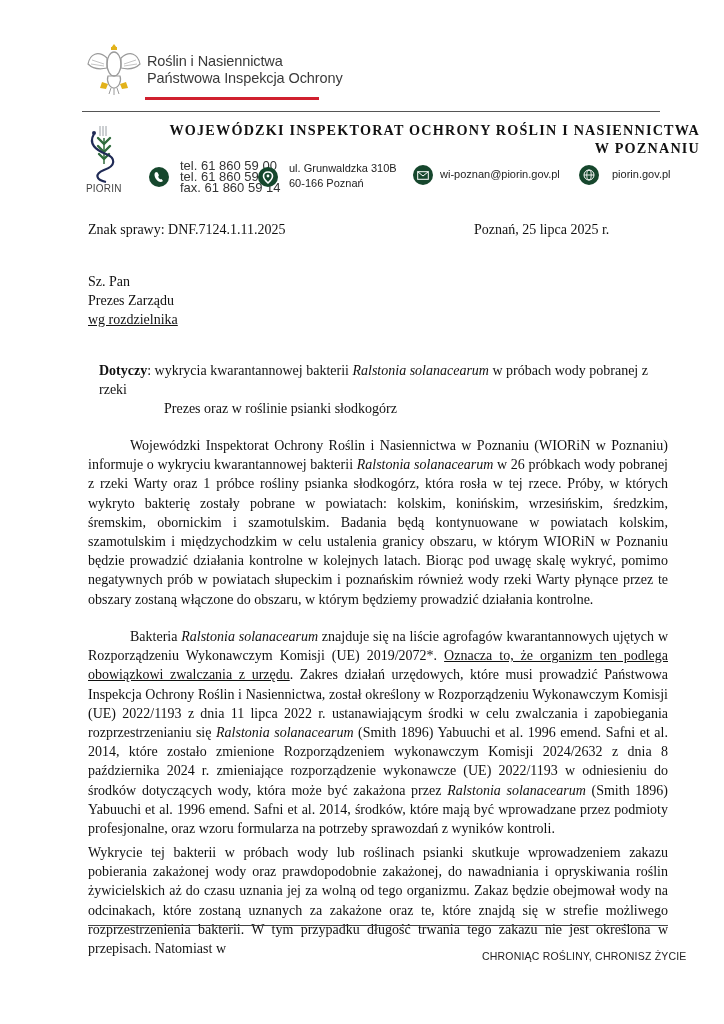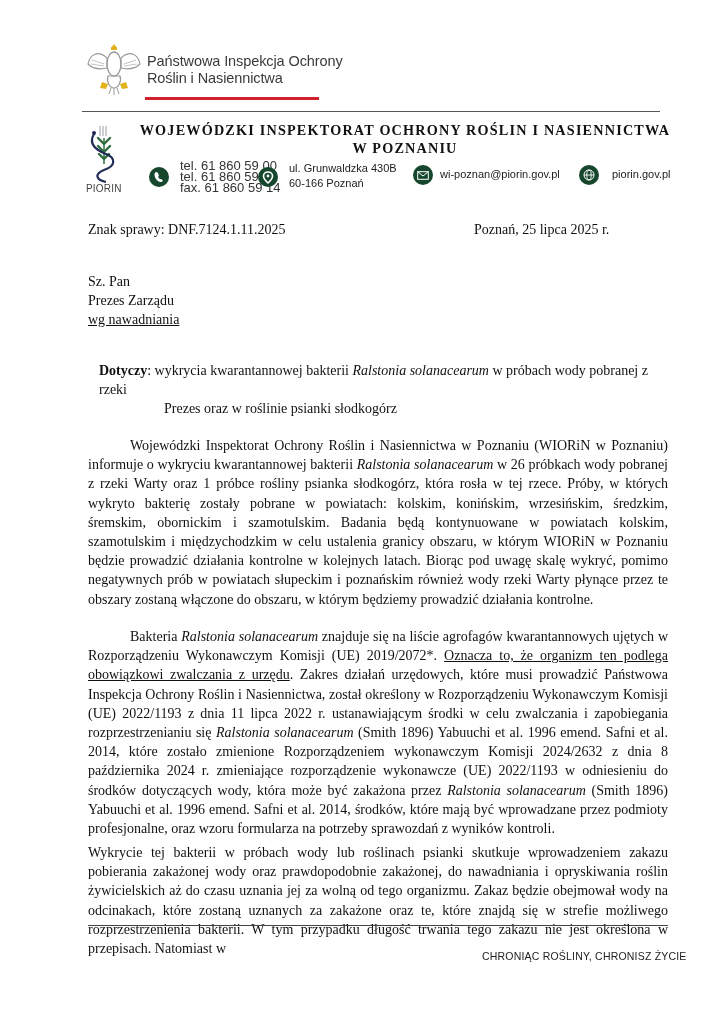--- a/index.html
+++ b/index.html
@@ -9,21 +9,21 @@
   
   .eagle { left:86px; top:38px; width:56px; height:58px; }
   .inst-name { left:147px; top:53px; font-family:"Liberation Sans", sans-serif; font-size:14.5px; line-height:17px; color:#3a3a3a; font-weight:normal; letter-spacing:-0.1px; }
   .red-bar { left:145px; top:97px; width:174px; height:3px; background:#d0202e; }
   .rule-top { left:82px; top:111px; width:578px; height:1px; background:#555; }
 
   
   .piorin-logo { left:86px; top:124px; width:40px; height:74px; }
   .piorin-text { left:86px; top:183px; font-family:"Liberation Sans", sans-serif; font-size:10px; color:#444; letter-spacing:0.2px; }
 
-  .wi-title { left:110px; top:121px; width:590px; text-align:center; font-family:"Liberation Serif", serif; font-weight:bold; font-size:14.2px; line-height:18px; letter-spacing:1.2px; color:#111; }
+  .wi-title { left:110px; top:121px; width:590px; text-align:right; font-family:"Liberation Serif", serif; font-weight:bold; font-size:14.2px; line-height:18px; letter-spacing:1.2px; color:#111; }
 
   .c-icon { width:20px; height:20px; border-radius:50%; background:#16472d; display:flex; align-items:center; justify-content:center; }
   .c-small { font-family:"Liberation Sans", sans-serif; font-size:13px; line-height:11px; color:#333; }
   .c-mid { font-family:"Liberation Sans", sans-serif; font-size:11px; line-height:15px; color:#222; }
 
   
   .ref { left:88px; top:222px; font-size:14px; }
   .date { left:474px; top:222px; font-size:14px; }
 
   .addressee { left:88px; top:272px; font-size:14px; line-height:19px; }
@@ -55,22 +55,22 @@
     <path d="M21 20 C12 12 4 16 2 26 C6 30 12 32 21 30z" fill="none" stroke="#9a9a9a" stroke-width="1.2"></path>
     <path d="M35 20 C44 12 52 16 54 26 C50 30 44 32 35 30z" fill="none" stroke="#9a9a9a" stroke-width="1.2"></path>
     <path d="M6 22 l12 4 M5 26 l13 2 M50 22 l-12 4 M51 26 l-13 2" stroke="#b5b5b5" stroke-width="0.8"></path>
     <path d="M22 38 C20 44 24 50 28 50 C32 50 36 44 34 38z" fill="none" stroke="#9a9a9a" stroke-width="1.2"></path>
     <path d="M16 44 l6 2 -2 5 -6 -1z" fill="#e2b21a"></path>
     <path d="M40 44 l-6 2 2 5 6 -1z" fill="#e2b21a"></path>
     <path d="M25 50 l-2 6 M28 50 v7 M31 50 l2 6" stroke="#9a9a9a" stroke-width="1"></path>
   </svg>
 </div>
 <div class="abs inst-name">
+  <div>Roślin i Nasiennictwa</div>
   <div>Państwowa Inspekcja Ochrony</div>
-  <div>Roślin i Nasiennictwa</div>
 </div>
 <div class="abs red-bar"></div>
 <div class="abs rule-top"></div>
 
 <div class="abs piorin-logo">
   <svg width="40" height="60" viewBox="0 0 40 60">
     <path d="M14 2 v10 M17 2 v10 M20 2 v10" stroke="#9aa0a6" stroke-width="1"></path>
     <path d="M12 14 l6 6 M24 14 l-6 6 M12 22 l6 6 M24 22 l-6 6 M13 30 l5 5 M23 30 l-5 5" stroke="#2f6b3c" stroke-width="2.4" stroke-linecap="round"></path>
     <path d="M18 14 v26" stroke="#2f6b3c" stroke-width="1.5"></path>
     <path d="M8 10 C2 20 10 26 20 30 C30 34 30 42 18 46 C8 50 10 56 20 58" fill="none" stroke="#1f2a55" stroke-width="2.2"></path>
@@ -95,21 +95,21 @@
   <div>fax. 61 860 59 14</div>
 </div>
 
 <div class="abs c-icon" style="left:258px; top:167px;">
   <svg width="12" height="13" viewBox="0 0 12 13">
       <path d="M6 1 C3 1 1.5 3 1.5 5 C1.5 8 6 12 6 12 C6 12 10.5 8 10.5 5 C10.5 3 9 1 6 1z" fill="none" stroke="#fff" stroke-width="1.6"></path>
       <circle cx="6" cy="5" r="1.4" fill="#fff"></circle>
     </svg>
 </div>
 <div class="abs c-mid" style="left:289px; top:161px;">
-  <div>ul. Grunwaldzka 430B</div>
+  <div>ul. Grunwaldzka 310B</div>
   <div>60-166 Poznań</div>
 </div>
 
 <div class="abs c-icon" style="left:413px; top:165px;">
   <svg width="12" height="9" viewBox="0 0 12 9">
       <rect x="0.7" y="0.7" width="10.6" height="7.6" fill="none" stroke="#fff" stroke-width="1"></rect>
       <path d="M0.7 0.7 L6 5 L11.3 0.7" fill="none" stroke="#fff" stroke-width="1"></path>
     </svg>
 </div>
 <div class="abs c-mid" style="left:440px; top:167px;">wi-poznan@piorin.gov.pl</div>
@@ -122,21 +122,21 @@
     </svg>
 </div>
 <div class="abs c-mid" style="left:604px; top:167px;margin-left:8px;">piorin.gov.pl</div>
 
 <div class="abs ref">Znak sprawy: DNF.7124.1.11.2025</div>
 <div class="abs date">Poznań, 25 lipca 2025 r.</div>
 
 <div class="abs addressee">
   <div>Sz. Pan</div>
   <div>Prezes Zarządu</div>
-  <div class="u">wg nawadniania</div>
+  <div class="u">wg rozdzielnika</div>
 </div>
 
 <div class="abs subject">
   <span><b>Dotyczy</b><span>: wykrycia kwarantannowej bakterii </span><em>Ralstonia solanacearum</em><span> w próbach wody pobranej z rzeki</span></span>
   <span class="indent2">Prezes oraz w roślinie psianki słodkogórz</span>
 </div>
 
 <div class="abs body-text p1">
   <p class="ind"><span>Wojewódzki Inspektorat Ochrony Roślin i Nasiennictwa w Poznaniu (WIORiN w Poznaniu) informuje o wykryciu kwarantannowej bakterii </span><em>Ralstonia solanacearum</em><span> w 26 próbkach wody pobranej z rzeki Warty oraz 1 próbce rośliny psianka słodkogórz, która rosła w tej rzece. Próby, w których wykryto bakterię zostały pobrane w powiatach: kolskim, konińskim, wrzesińskim, średzkim, śremskim, obornickim i szamotulskim. Badania będą kontynuowane w powiatach kolskim, szamotulskim i międzychodzkim w celu ustalenia granicy obszaru, w którym WIORiN w Poznaniu będzie prowadzić działania kontrolne w kolejnych latach. Biorąc pod uwagę skalę wykryć, pomimo negatywnych prób w powiatach słupeckim i poznańskim również wody rzeki Warty płynące przez te obszary zostaną włączone do obszaru, w którym będziemy prowadzić działania kontrolne.</span></p>
 </div>

